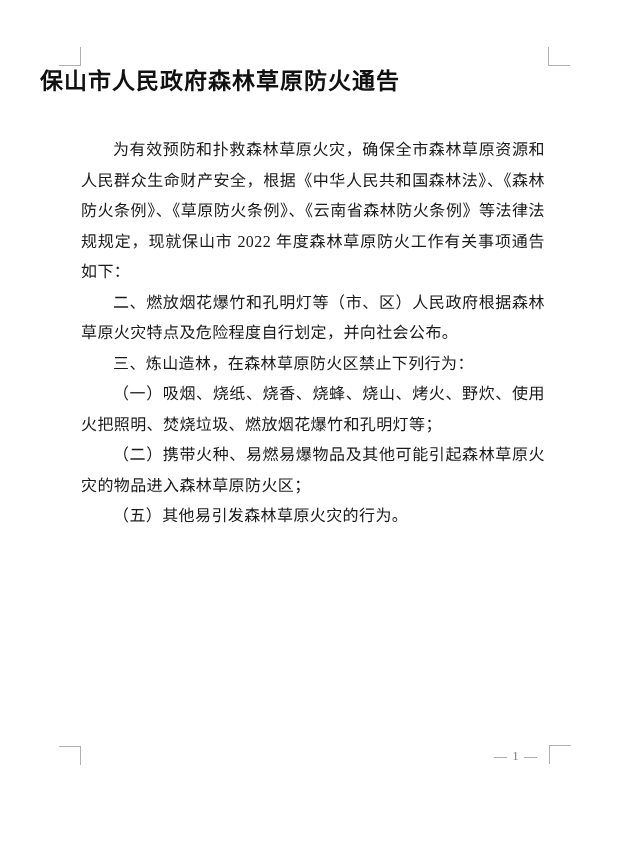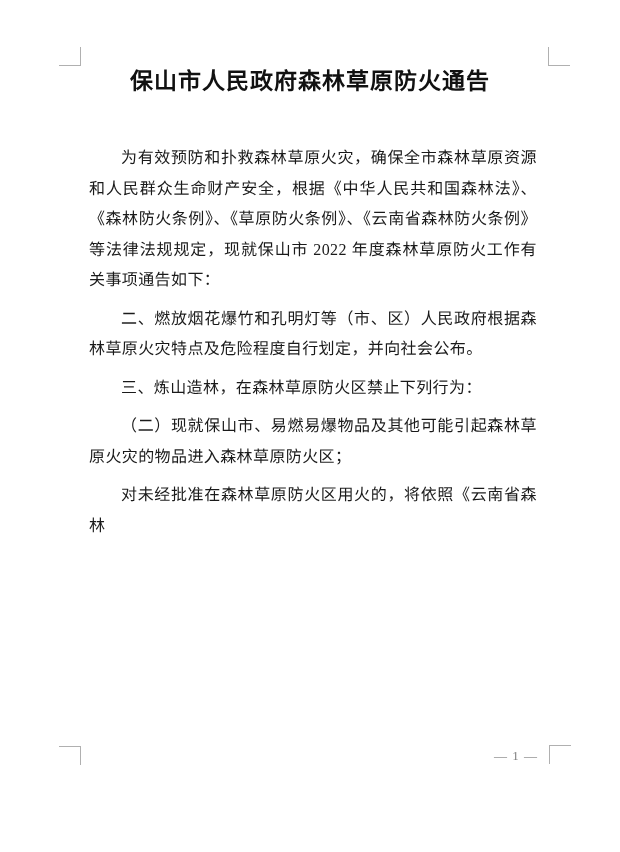--- a/index.html
+++ b/index.html
@@ -26,41 +26,40 @@
   .mark-tr { left: 548px; top: 47px;  border-left: 1px solid #b0b0b0;  border-bottom: 1px solid #b0b0b0; }
   .mark-bl { left: 59px;  top: 746px; border-right: 1px solid #b0b0b0; border-top: 1px solid #b0b0b0; }
   .mark-br { left: 549px; top: 745px; border-left: 1px solid #b0b0b0;  border-top: 1px solid #b0b0b0; }
 
   .doc-title {
     position: absolute;
     top: 66px;
     left: 40px;
     right: 40px;
     margin: 0;
-    text-align: center;
     font-size: 23px;
     line-height: 32px;
     font-weight: 700;
     letter-spacing: 1px;
     color: #111111;
   }
   .doc-body {
     position: absolute;
     top: 135px;
     left: 81px;
     width: 464px;
     color: #1a1a1a;
     font-size: 16px;
     line-height: 30.5px;
     letter-spacing: 0.4px;
     text-align: justify;
     text-justify: inter-character;
   }
   .doc-body p.para {
-    margin: 8px;
+    margin: 0;
     padding: 0;
     text-indent: 2em;
   }
   .page-number {
     position: absolute;
     top: 748px;
     right: 82px;
     font-size: 13px;
     line-height: 16px;
     letter-spacing: 1px;
@@ -76,19 +75,20 @@
   <span class="mark mark-tr"></span>
   <span class="mark mark-bl"></span>
   <span class="mark mark-br"></span>
 
   <h1 class="doc-title">保山市人民政府森林草原防火通告</h1>
 
   <div class="doc-body">
       <p class="para">为有效预防和扑救森林草原火灾，确保全市森林草原资源和人民群众生命财产安全，根据《中华人民共和国森林法》、《森林防火条例》、《草原防火条例》、《云南省森林防火条例》等法律法规规定，现就保山市 2022 年度森林草原防火工作有关事项通告如下：</p>
       <p class="para">二、燃放烟花爆竹和孔明灯等（市、区）人民政府根据森林草原火灾特点及危险程度自行划定，并向社会公布。</p>
       <p class="para">三、炼山造林，在森林草原防火区禁止下列行为：</p>
-      <p class="para">（二）现就保山市、易燃易爆物品及其他可能引起森林草原火灾的物品进入森林草原防火区；</p>
-      <p class="para">对未经批准在森林草原防火区用火的，将依照《云南省森林</p>
+      <p class="para">（一）吸烟、烧纸、烧香、烧蜂、烧山、烤火、野炊、使用火把照明、焚烧垃圾、燃放烟花爆竹和孔明灯等；</p>
+      <p class="para">（二）携带火种、易燃易爆物品及其他可能引起森林草原火灾的物品进入森林草原防火区；</p>
+      <p class="para">（五）其他易引发森林草原火灾的行为。</p>
     </div>
 
   <div class="page-number">— 1 —</div>
 
 </div>
 
 </body></html>

